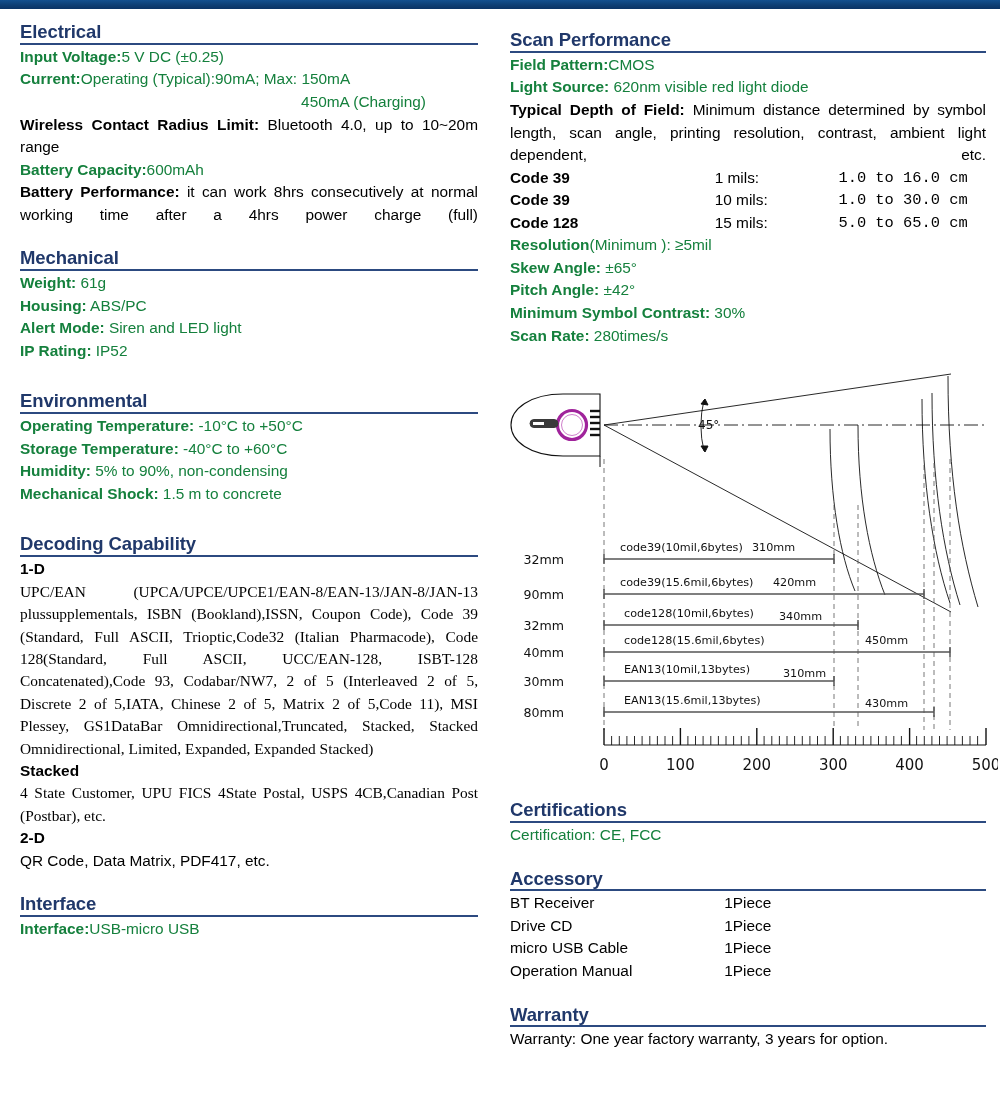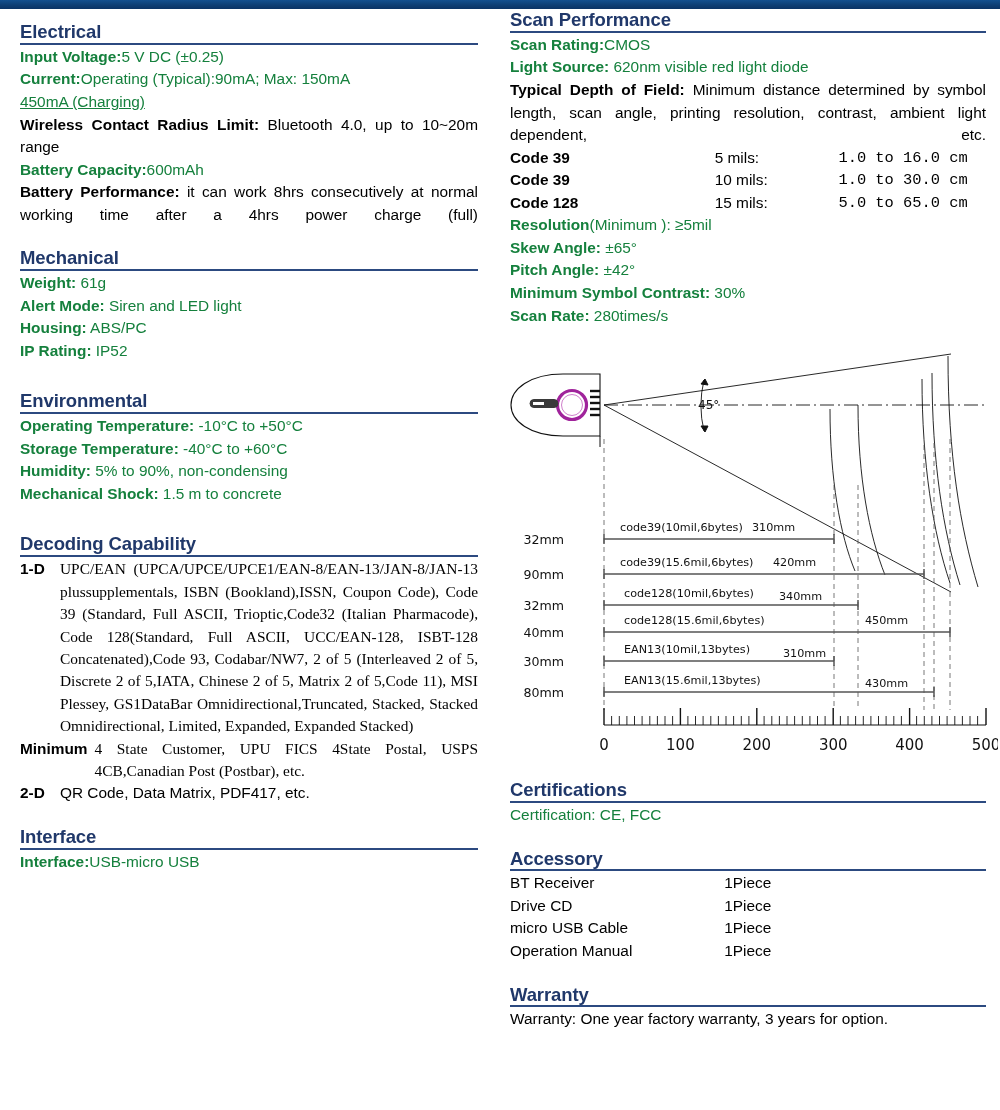--- a/index.html
+++ b/index.html
@@ -25,21 +25,21 @@
     position: absolute;
     top: 9px; left: 0;
     width: 1000px; height: 1101px;
     display: flex;
     flex-direction: row;
   }
   .col {
     position: relative;
   }
   .col-left  { width: 500px; padding: 12px 22px 0 20px; }
-  .col-right { width: 500px; padding: 0 14px 0 10px; }
+  .col-right { width: 500px; padding: 20px 14px 0 10px; }
 
   
   .section { margin-bottom: 2px; }
   .sec-head {
     color: #20386a;
     font-size: 18.5px;
     font-weight: bold;
     line-height: 1.18;
     letter-spacing: -0.1px;
     white-space: nowrap;
@@ -52,36 +52,37 @@
   .gap-md { height: 19px; }
   .gap-lg { height: 26px; }
 
   
   .spec {
     font-size: 15.4px;
     line-height: 1.465;
     color: #15803d;
   }
   .spec b { font-weight: bold; }
-  .indent-right { display: block; text-align: left; padding-right: 52px; text-decoration: underline; }
+  .indent-right { display: block; text-align: right; padding-right: 52px; }
 
   .just {
     text-align: justify;
     text-align-last: left;
     font-size: 15.4px;
     line-height: 1.465;
   }
   .just.stretch { text-align-last: justify; }
 
   
   .dec-row {
     display: flex;
     font-size: 15.4px;
     line-height: 1.455;
     align-items: flex-start;
+    flex-direction: column;
   }
   .dec-tag {
     font-weight: bold;
     flex: 0 0 auto;
     white-space: nowrap;
     padding-right: 7px;
   }
   .dec-tag.w1 { min-width: 40px; }
   .dec-tag.w2 { min-width: 62px; }
   .dec-body { flex: 1 1 auto; text-align: justify; }
@@ -140,24 +141,24 @@
 
     <div class="gap-md"></div>
 
     <div class="section">
       <div class="sec-head">Mechanical</div>
       <div class="sec-rule"></div>
       <div class="spec">
         <b>Weight:</b><span> 61g</span>
       </div>
       <div class="spec">
+        <b>Housing:</b><span>  ABS/PC</span>
+      </div>
+      <div class="spec">
         <b>Alert Mode:</b><span> Siren and LED light</span>
-      </div>
-      <div class="spec">
-        <b>Housing:</b><span>  ABS/PC</span>
       </div>
       <div class="spec">
         <b>IP Rating:</b><span> IP52</span>
       </div>
     </div>
 
     <div class="gap-lg"></div>
 
     <div class="section">
       <div class="sec-head">Environmental</div>
@@ -181,21 +182,21 @@
     <div class="section">
       <div class="sec-head">Decoding Capability</div>
       <div class="sec-rule"></div>
 
       <div class="dec-row">
         <span class="dec-tag w1">1-D</span>
         <span class="dec-body lastjust">UPC/EAN (UPCA/UPCE/UPCE1/EAN-8/EAN-13/JAN-8/JAN-13 plussupplementals, ISBN (Bookland),ISSN, Coupon Code), Code 39 (Standard, Full ASCII, Trioptic,Code32 (Italian Pharmacode), Code 128(Standard, Full ASCII, UCC/EAN-128, ISBT-128 Concatenated),Code 93, Codabar/NW7, 2 of 5 (Interleaved 2 of 5, Discrete 2 of 5,IATA, Chinese 2 of 5, Matrix 2 of 5,Code 11), MSI Plessey, GS1DataBar Omnidirectional,Truncated, Stacked, Stacked Omnidirectional, Limited, Expanded, Expanded Stacked)</span>
       </div>
 
       <div class="dec-row">
-        <span class="dec-tag w2">Minimum</span>
+        <span class="dec-tag w2">Stacked</span>
         <span class="dec-body lastjust sp">4 State Customer, UPU FICS 4State Postal, USPS 4CB,Canadian Post (Postbar), etc.</span>
       </div>
 
       <div class="dec-row">
         <span class="dec-tag w1">2-D</span>
         <span class="dec-body">QR Code, Data Matrix, PDF417, etc.</span>
       </div>
     </div>
 
     <div class="gap-md"></div>
@@ -209,34 +210,34 @@
     </div>
   </div>
 
   <div class="col col-right">
 
     <div class="section">
       <div class="sec-head">Scan Performance</div>
       <div class="sec-rule"></div>
 
       <div class="spec">
-        <b>Scan Rating:</b><span>CMOS</span>
+        <b>Field Pattern:</b><span>CMOS</span>
       </div>
       <div class="spec">
         <b>Light Source:</b><span> 620nm visible red light diode</span>
       </div>
       <div class="just stretch">
         <b class="wide">Typical Depth of Field:</b><span> Minimum distance determined by symbol length, scan angle, printing resolution, contrast, ambient light dependent, etc.</span>
       </div>
 
       <table class="tbl">
         <tbody>
           <tr>
             <td class="b dof-c1">Code 39</td>
-            <td class="dof-c2">5 mils:</td>
+            <td class="dof-c2">1 mils:</td>
             <td class="dof-c3">1.0 to 16.0 cm</td>
           </tr>
           <tr>
             <td class="b dof-c1">Code 39</td>
             <td class="dof-c2">10 mils:</td>
             <td class="dof-c3">1.0 to 30.0 cm</td>
           </tr>
           <tr>
             <td class="b dof-c1">Code 128</td>
             <td class="dof-c2">15 mils:</td>

